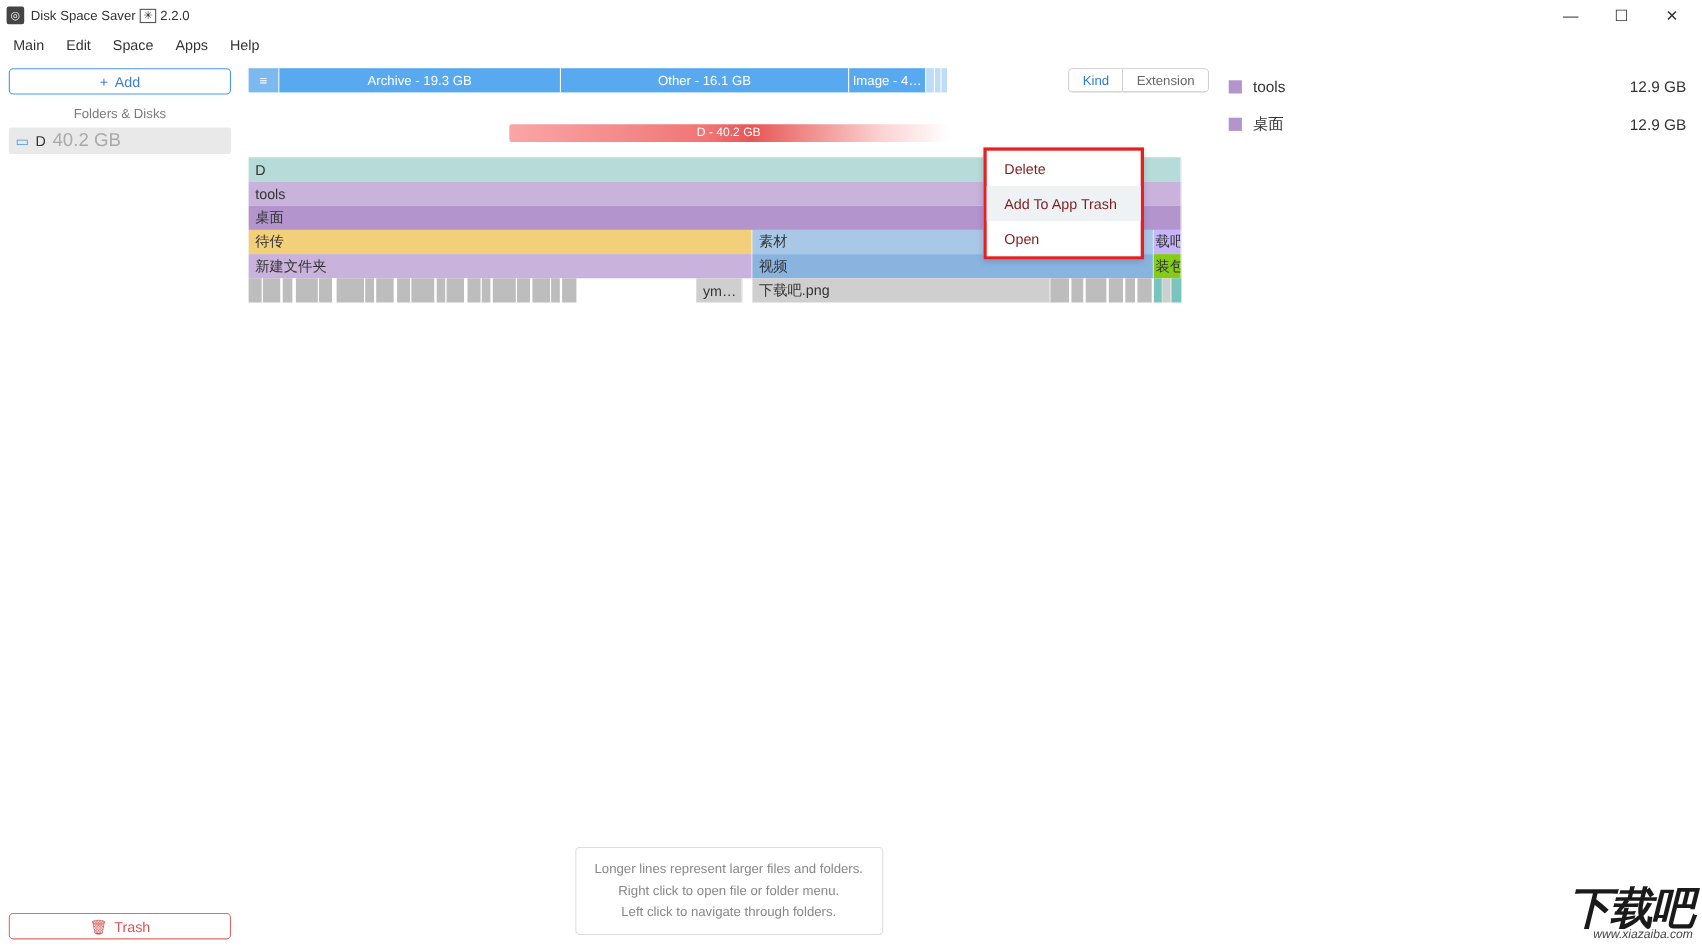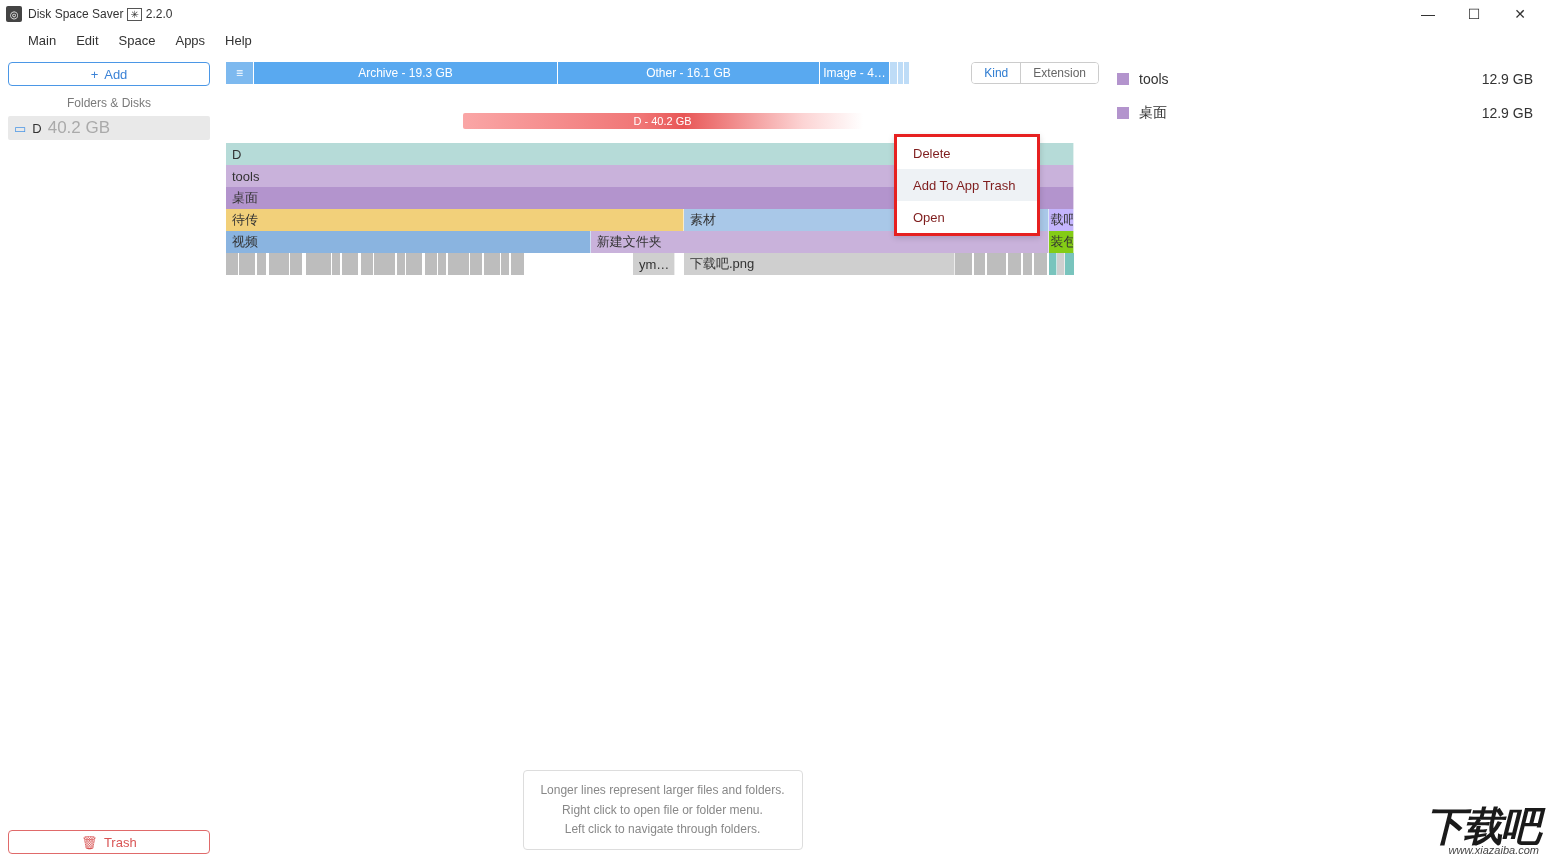--- a/index.html
+++ b/index.html
@@ -8,21 +8,21 @@
 
 .titlebar { height: 28px; display: flex; align-items: center; padding: 0 4px; }
 .titlebar .app-icon { width: 16px; height: 16px; background: #444; border-radius: 2px; margin: 0 6px 0 2px; display: inline-flex; align-items: center; justify-content: center; color: #fff; font-size: 10px; }
 .titlebar .title { font-size: 12px; }
 .titlebar .ver-box { border: 1px solid #555; font-size: 10px; padding: 0 2px; margin: 0 4px; line-height: 11px; }
 .titlebar .ver { font-size: 12px; }
 .winbtns { margin-left: auto; display: flex; }
 .winbtn { width: 46px; height: 28px; display: flex; align-items: center; justify-content: center; font-size: 14px; }
 
 
-.menubar { height: 24px; display: flex; align-items: center; padding: 0 20px; gap: 4px; }
+.menubar { height: 24px; display: flex; align-items: center; padding: 0 4px; gap: 4px; }
 .menubar span { padding: 2px 8px; font-size: 13px; }
 
 
 .content { display: flex; height: calc(100% - 52px); }
 .sidebar { width: 218px; border-right: 0; padding: 10px 8px 8px 8px; display: flex; flex-direction: column; }
 .add-btn { border: 1px solid #4b97e6; color: #3b82d6; background: #fff; border-radius: 4px; height: 24px; display: flex; align-items: center; justify-content: center; gap: 6px; font-size: 13px; cursor: pointer; }
 .folders-label { text-align: center; color: #7a7a7a; font-size: 12px; margin: 10px 0 6px; }
 .disk-item { height: 24px; background: #e9e9e9; display: flex; align-items: center; padding: 0 6px; gap: 6px; border-radius: 2px; }
 .disk-item .folder-icon { color: #4b97e6; font-size: 13px; }
 .disk-item .name { color: #333; }
@@ -113,21 +113,21 @@
     <div class="trash-btn">
       <span>🗑</span>
       <span>Trash</span>
     </div>
   </div>
 
   <div class="main">
     <div class="toprow">
       <div class="catbar">
         <div class="catbtn menu">≡</div>
-        <div class="catbtn" style="width:304px">Archive - 19.3 GB</div>
+        <div class="catbtn" style="width:256px">Archive - 19.3 GB</div>
         <div class="catbtn" style="width:262px">Other - 16.1 GB</div>
         <div class="catbtn" style="width:70px">Image - 4…</div>
         <div class="catbtn dim" style="width:8px"></div>
         <div class="catbtn dim" style="width:6px"></div>
         <div class="catbtn dim" style="width:5px;border-right:0"></div>
       </div>
       <div class="segmented">
         <div class="segbtn active">Kind</div>
         <div class="segbtn">Extension</div>
       </div>
@@ -146,22 +146,22 @@
         </div>
       <div class="tm-row">
           <div class="cell c-purple-b" style="width:100%">桌面</div>
         </div>
       <div class="tm-row">
         <div class="cell c-yellow" style="width:54%">待传</div>
         <div class="cell c-blue" style="width:43%">素材</div>
         <div class="cell c-yellow-b" style="width:3%;padding-left:2px">载吧</div>
       </div>
       <div class="tm-row">
+        <div class="cell c-purple" style="width:54%">新建文件夹</div>
         <div class="cell c-blue-b" style="width:43%">视频</div>
-        <div class="cell c-purple" style="width:54%">新建文件夹</div>
         <div class="cell c-orange" style="width:3%;padding-left:2px">装包</div>
       </div>
       <div class="tm-row">
         <div style="width:48%;height:100%;">
           <div class="barcode">
             <span style="width:3%"></span>
               <span style="width:1px;background:#fff"></span>
             <span style="width:4%"></span>
               <span style="width:2px;background:#fff"></span>
             <span style="width:2%"></span>

